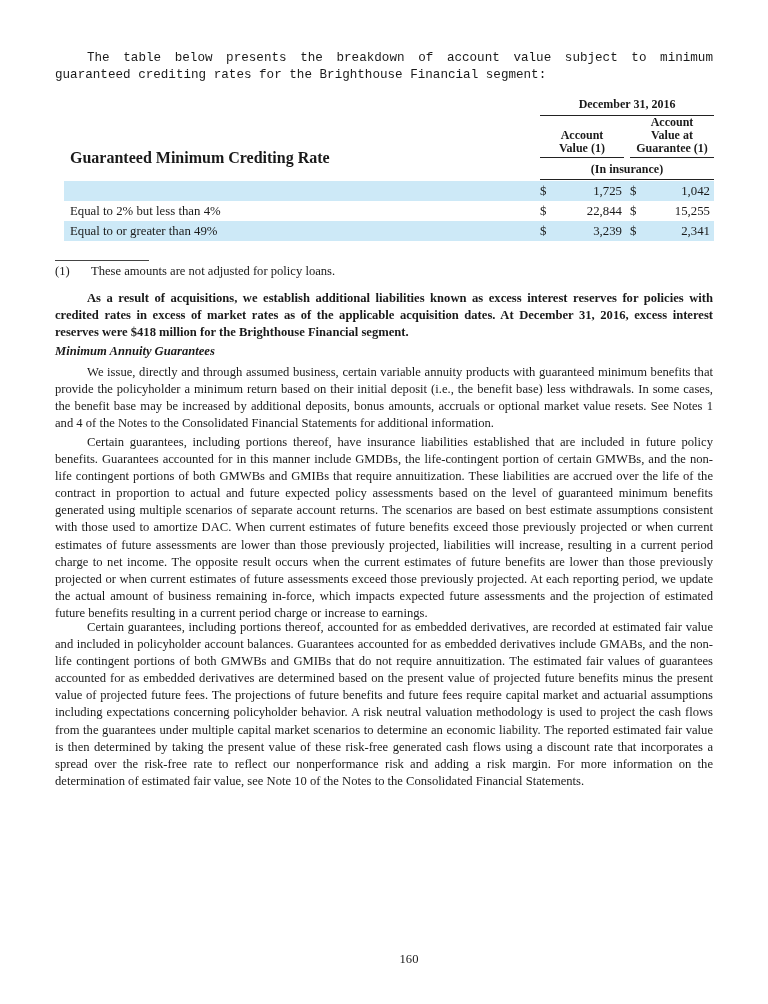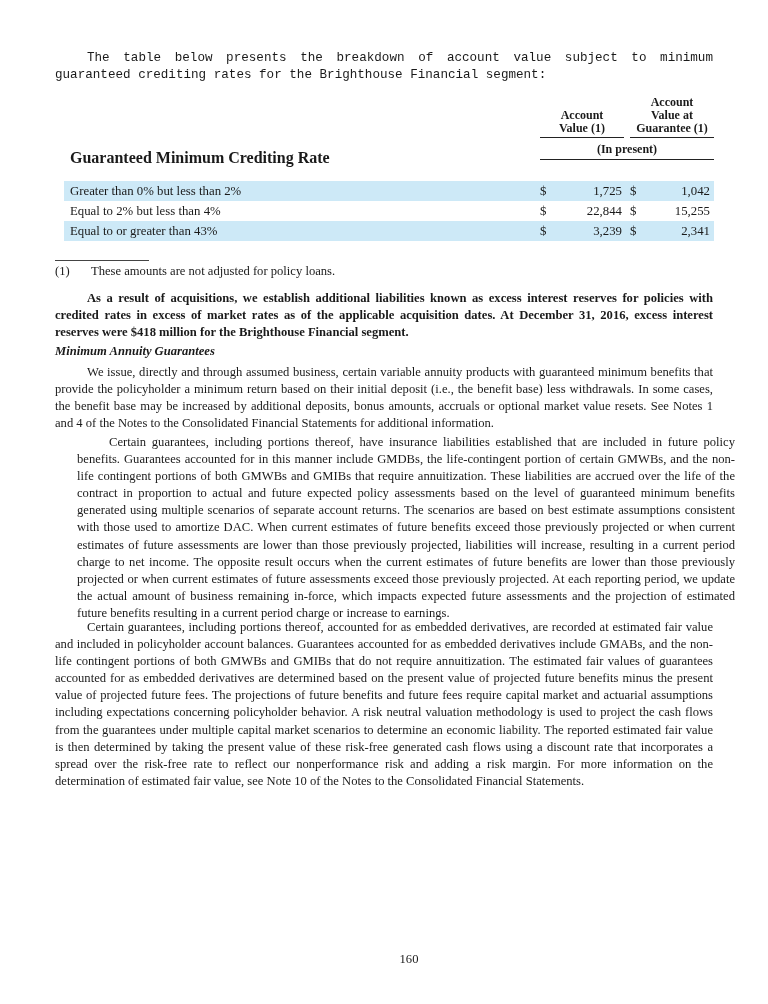--- a/index.html
+++ b/index.html
@@ -41,52 +41,52 @@
 </style>
 </head>
 <body>
 
 <div class="page">
   <p class="intro">The table below presents the breakdown of account value subject to minimum guaranteed crediting rates for the Brighthouse Financial segment:</p>
 </div>
 
 <div class="tbl">
   <div class="col-head-group">
+    <div class="dec-title">December 31, 2016</div>
     <div class="subheads">
       <div class="sub1">
         <div>Account</div>
         <div>Value (1)</div>
       </div>
       <div class="sub2">
         <div>Account</div>
         <div>Value at</div>
         <div>Guarantee (1)</div>
       </div>
     </div>
-    <div class="units">(In present)</div>
+    <div class="units">(In insurance)</div>
   </div>
   <div class="rate-head">Guaranteed Minimum Crediting Rate</div>
 
   <div class="rows">
     <div class="row shade">
-      <span class="lbl">Greater than 0% but less than 2%</span>
       <span class="d1">$</span>
       <span class="v1">1,725</span>
       <span class="d2">$</span>
       <span class="v2">1,042</span>
     </div>
     <div class="row">
       <span class="lbl">Equal to 2% but less than 4%</span>
       <span class="d1">$</span>
       <span class="v1">22,844</span>
       <span class="d2">$</span>
       <span class="v2">15,255</span>
     </div>
     <div class="row shade">
-      <span class="lbl">Equal to or greater than 43%</span>
+      <span class="lbl">Equal to or greater than 49%</span>
       <span class="d1">$</span>
       <span class="v1">3,239</span>
       <span class="d2">$</span>
       <span class="v2">2,341</span>
     </div>
   </div>
 </div>
 
 <div class="fn-rule"></div>
 <div class="footnote">
@@ -99,21 +99,21 @@
 </div>
 
 <div class="block" style="top:343px;">
   <div class="heading">Minimum Annuity Guarantees</div>
 </div>
 
 <div class="block" style="top:364px;">
   <p class="para">We issue, directly and through assumed business, certain variable annuity products with guaranteed minimum benefits that provide the policyholder a minimum return based on their initial deposit (i.e., the benefit base) less withdrawals. In some cases, the benefit base may be increased by additional deposits, bonus amounts, accruals or optional market value resets. See Notes 1 and 4 of the Notes to the Consolidated Financial Statements for additional information.</p>
 </div>
 
-<div class="block" style="top:434px;margin-left:22px;">
+<div class="block" style="top:434px;">
   <p class="para">Certain guarantees, including portions thereof, have insurance liabilities established that are included in future policy benefits. Guarantees accounted for in this manner include GMDBs, the life-contingent portion of certain GMWBs, and the non-life contingent portions of both GMWBs and GMIBs that require annuitization. These liabilities are accrued over the life of the contract in proportion to actual and future expected policy assessments based on the level of guaranteed minimum benefits generated using multiple scenarios of separate account returns. The scenarios are based on best estimate assumptions consistent with those used to amortize DAC. When current estimates of future benefits exceed those previously projected or when current estimates of future assessments are lower than those previously projected, liabilities will increase, resulting in a current period charge to net income. The opposite result occurs when the current estimates of future benefits are lower than those previously projected or when current estimates of future assessments exceed those previously projected. At each reporting period, we update the actual amount of business remaining in-force, which impacts expected future assessments and the projection of estimated future benefits resulting in a current period charge or increase to earnings.</p>
 </div>
 
 <div class="block" style="top:619px;">
   <p class="para">Certain guarantees, including portions thereof, accounted for as embedded derivatives, are recorded at estimated fair value and included in policyholder account balances. Guarantees accounted for as embedded derivatives include GMABs, and the non-life contingent portions of both GMWBs and GMIBs that do not require annuitization. The estimated fair values of guarantees accounted for as embedded derivatives are determined based on the present value of projected future benefits minus the present value of projected future fees. The projections of future benefits and future fees require capital market and actuarial assumptions including expectations concerning policyholder behavior. A risk neutral valuation methodology is used to project the cash flows from the guarantees under multiple capital market scenarios to determine an economic liability. The reported estimated fair value is then determined by taking the present value of these risk-free generated cash flows using a discount rate that incorporates a spread over the risk-free rate to reflect our nonperformance risk and adding a risk margin. For more information on the determination of estimated fair value, see Note 10 of the Notes to the Consolidated Financial Statements.</p>
 </div>
 
 <div class="pagenum">160</div>
 
 </body></html>

